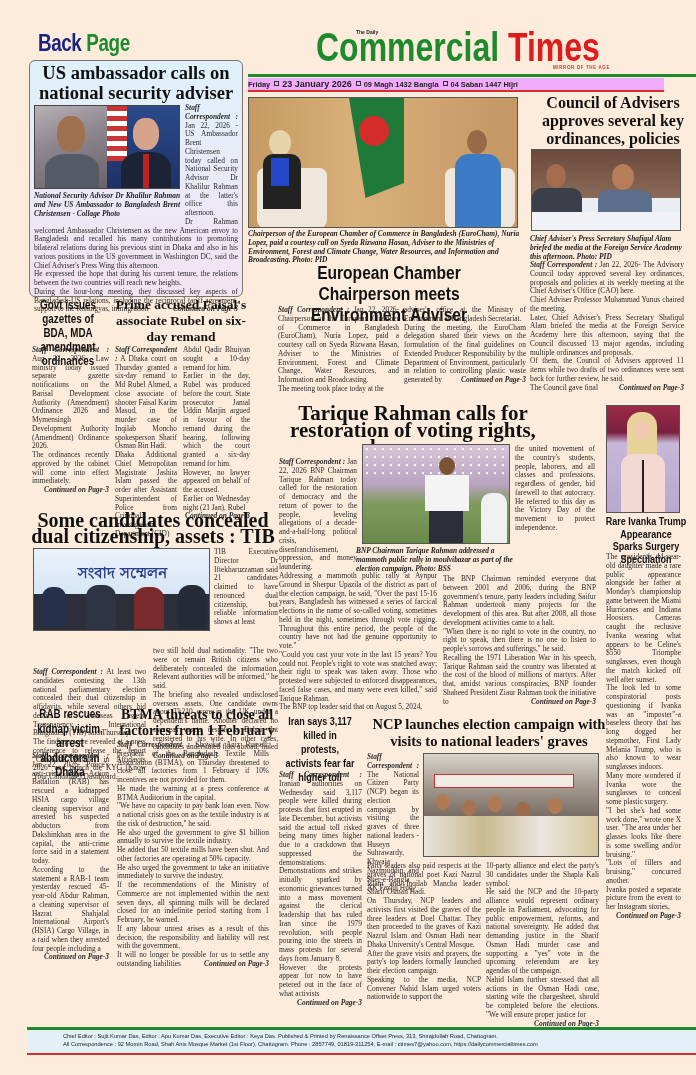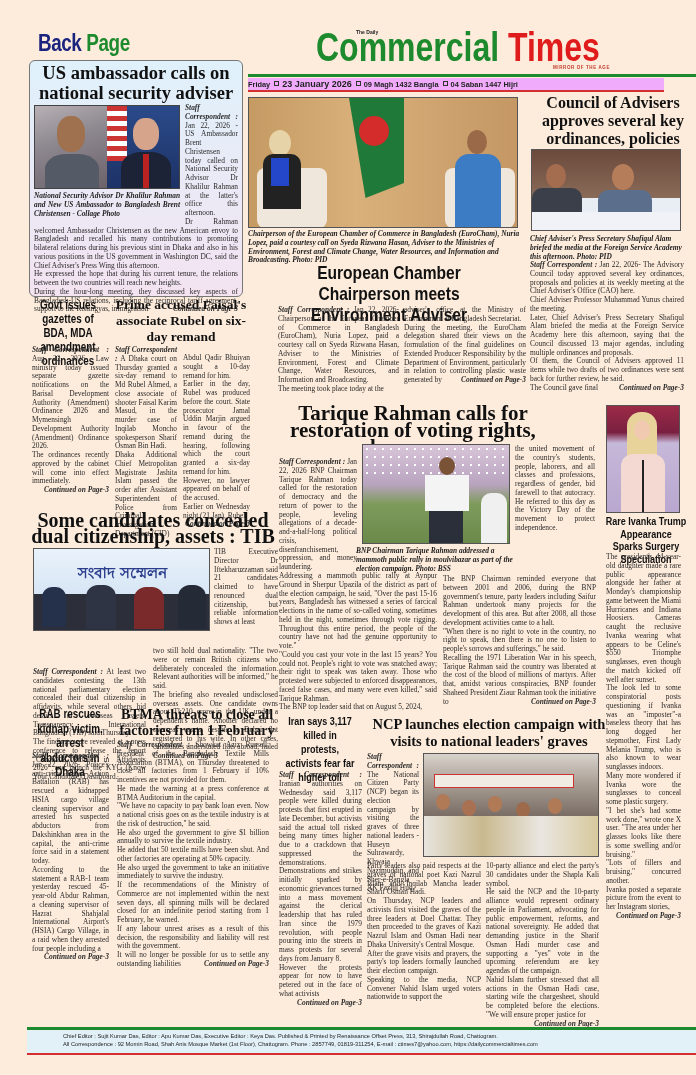--- a/index.html
+++ b/index.html
@@ -118,21 +118,21 @@
   <p><span class="sc">Staff Correspondent :</span> <span>Aug 22, 2026- Law ministry today issued separate gazette notifications on the Barisal Development Authority (Amendment) Ordinance 2026 and Mymensingh Development Authority (Amendment) Ordinance 2026.</span></p>
   <p>The ordinances recently approved by the cabinet will come into effect immediately.</p>
   <p style="text-align:right"><span class="sc">Continued on Page-3</span></p>
 </div>
 
 <div class="abs hl" style="left:112px;top:297px;width:138px;font-size:13.5px;line-height:16px;">Prime accused Faisal's associate Rubel on six-day remand</div>
 <div class="abs txt" style="left:115px;top:346px;width:62px;">
   <p><span class="sc">Staff Correspondent :</span> <span>A Dhaka court on Thursday granted a six-day remand to Md Rubel Ahmed, a close associate of shooter Faisal Karim Masud, in the murder case of Inqilab Moncho spokesperson Sharif Osman Bin Hadi.</span></p>
   <p>Dhaka Additional Chief Metropolitan Magistrate Jashita Islam passed the order after Assistant Superintendent of Police from Criminal Investigation Department (CID)</p>
 </div>
-<div class="abs txt" style="left:183px;top:346px;width:67px;margin-top:8px;">
+<div class="abs txt" style="left:183px;top:346px;width:67px;">
   <p>Abdul Qadir Bhuiyan sought a 10-day remand for him.</p>
   <p>Earlier in the day, Rubel was produced before the court. State prosecutor Jamal Uddin Marjin argued in favour of the remand during the hearing, following which the court granted a six-day remand for him.</p>
   <p>However, no lawyer appeared on behalf of the accused.</p>
   <p>Earlier on Wednesday night (21 Jan), Rubel</p>
   <p style="text-align:right"><span class="sc">Continued on Page-3</span></p>
 </div>
 
 <div class="abs hl" style="left:253px;top:405px;width:320px;font-size:21px;line-height:17px;">Tarique Rahman calls for restoration of voting rights, democracy</div>
 <div class="abs photo" style="left:362px;top:444px;width:148px;height:100px;background:linear-gradient(#d9c6d9,#b9a4c0 40%,#7e9b5c 60%,#6a8a4a);">
   <div style="position:absolute;left:0;top:0;width:148px;height:30px;background:radial-gradient(circle,#fff 1px,transparent 1.5px) 0 0/8px 8px"></div>

